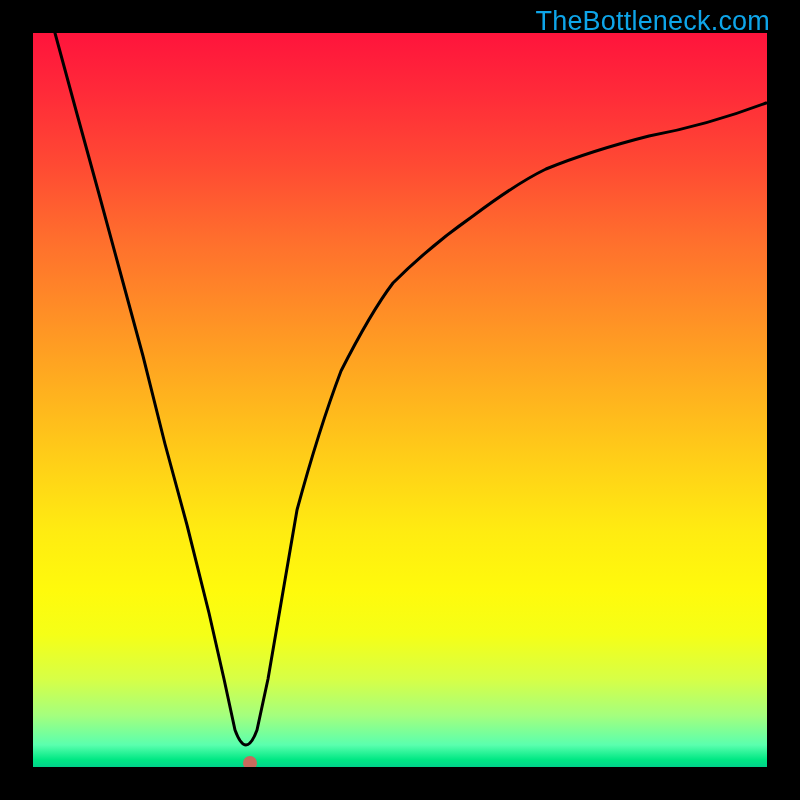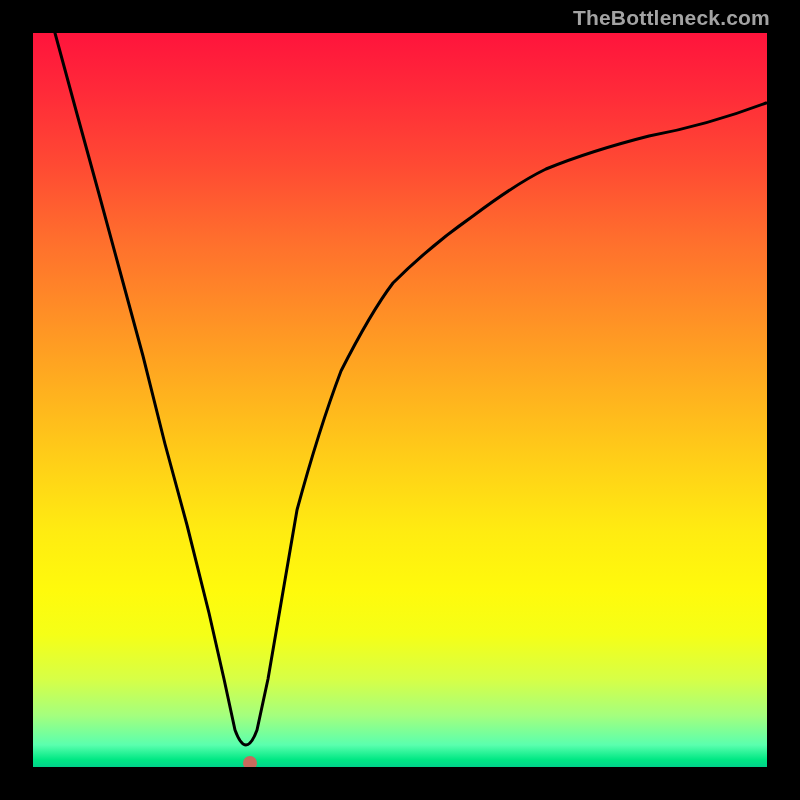--- a/index.html
+++ b/index.html
@@ -49,23 +49,23 @@
   .curve-svg {
     position: absolute;
     inset: 0;
     width: 734px;
     height: 734px;
   }
   .watermark {
     position: absolute;
     top: 6px;
     right: 30px;
-    color: #a3a3a3;
-    font-size: 21px;
-    font-weight: 700;
+    color: #0ea5e9;
+    font-size: 27px;
+    font-weight: 400;
     letter-spacing: 0.2px;
   }
 </style>
 </head>
 <body>
 
 <div class="frame">
 
   <div class="plot-area">
     <div class="gradient"></div>

